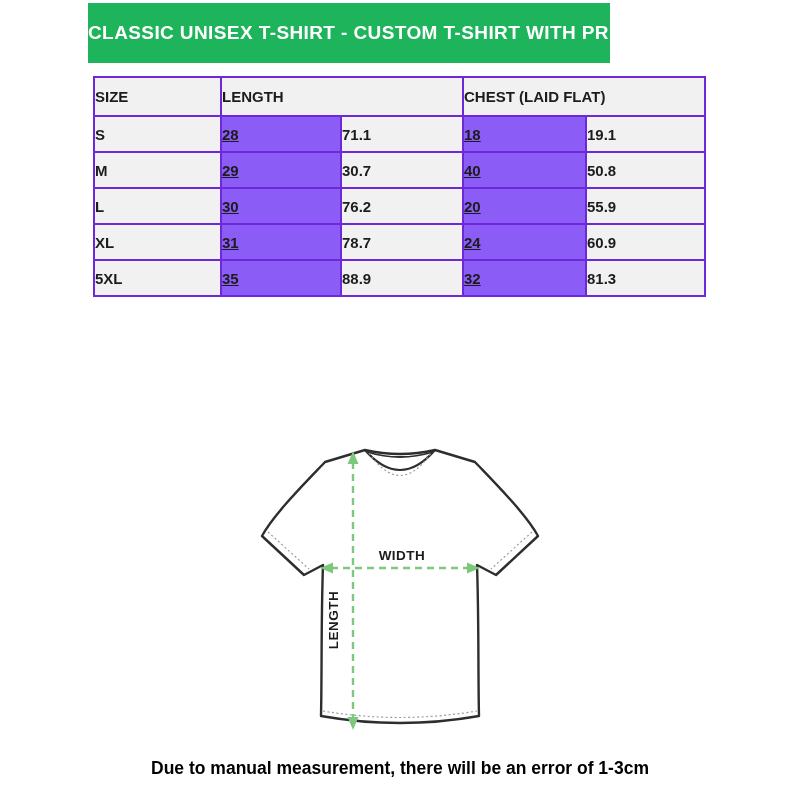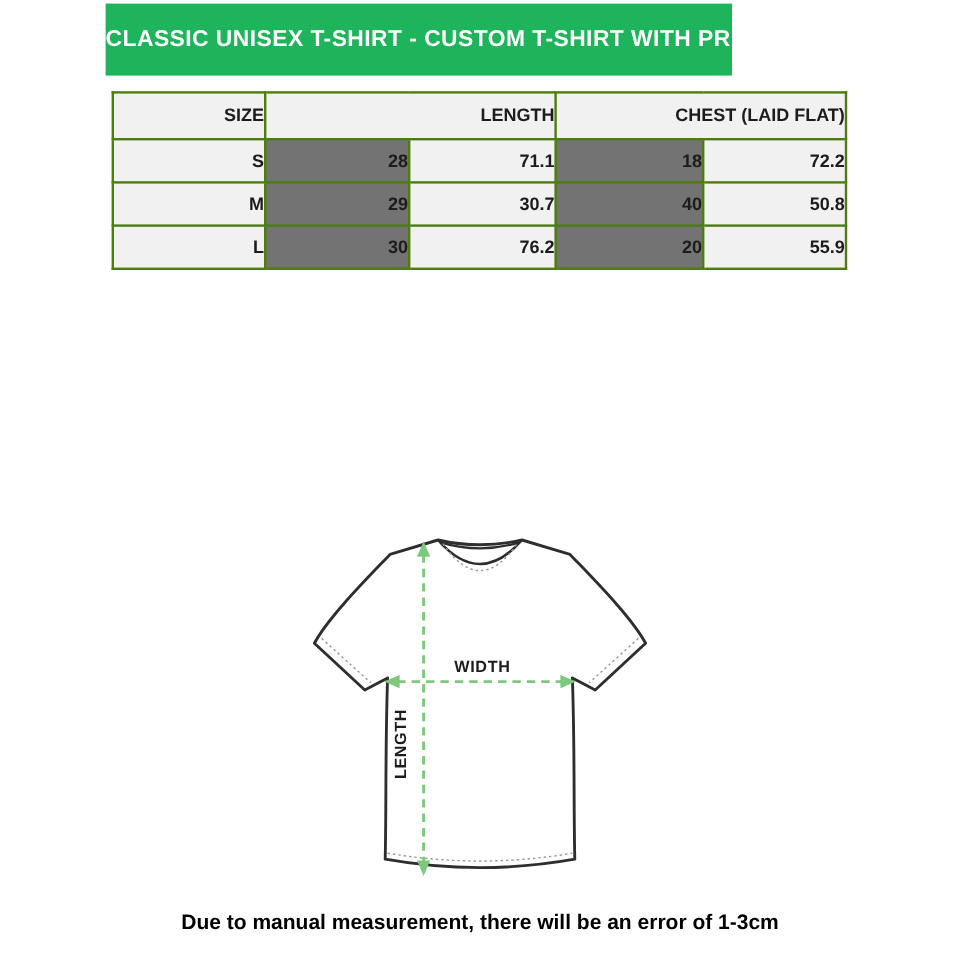--- a/index.html
+++ b/index.html
@@ -39,36 +39,36 @@
     width: 611px;
     border-collapse: collapse;
     table-layout: fixed;
   }
   .size-table col.c1 { width: 127px; }
   .size-table col.c2 { width: 120px; }
   .size-table col.c3 { width: 122px; }
   .size-table col.c4 { width: 123px; }
   .size-table col.c5 { width: 119px; }
   .size-table th, .size-table td {
-    border: 2px solid #4d7c0f;
-    text-align: right;
+    border: 2px solid #6d28d9;
+    text-align: left;
     vertical-align: middle;
     font-weight: bold;
     color: #1c1c1c;
     padding: 0;
   }
   .size-table thead tr { height: 39px; }
   .size-table tbody tr { height: 36px; }
   .size-table th { font-size: 15px; background: #f1f1f1; }
   .size-table td { font-size: 15px; }
   .size-table td:nth-child(1),
   .size-table td:nth-child(3),
   .size-table td:nth-child(5) { background: #f1f1f1; }
   .size-table td:nth-child(2),
-  .size-table td:nth-child(4) { background: #737373; }
+  .size-table td:nth-child(4) { background: #8b5cf6; text-decoration: underline; }
 
   
   .tshirt-wrap {
     position: absolute;
     left: 230px; top: 428px;
     width: 340px; height: 310px;
   }
   .tshirt-wrap svg { display: block; }
   .diagram-label {
     font-family: "Liberation Sans", "DejaVu Sans", sans-serif;
@@ -114,35 +114,49 @@
         <th colspan="2">LENGTH</th>
         <th colspan="2">CHEST (LAID FLAT)</th>
       </tr>
     </thead>
     <tbody id="size-table-body">
         <tr>
           <td>S</td>
           <td>28</td>
           <td>71.1</td>
           <td>18</td>
-          <td>72.2</td>
+          <td>19.1</td>
         </tr>
         <tr>
           <td>M</td>
           <td>29</td>
           <td>30.7</td>
           <td>40</td>
           <td>50.8</td>
         </tr>
         <tr>
           <td>L</td>
           <td>30</td>
           <td>76.2</td>
           <td>20</td>
           <td>55.9</td>
+        </tr>
+        <tr>
+          <td>XL</td>
+          <td>31</td>
+          <td>78.7</td>
+          <td>24</td>
+          <td>60.9</td>
+        </tr>
+        <tr>
+          <td>5XL</td>
+          <td>35</td>
+          <td>88.9</td>
+          <td>32</td>
+          <td>81.3</td>
         </tr>
       </tbody>
   </table>
 
   <div class="tshirt-wrap">
     <svg width="340" height="310" viewBox="0 0 340 310" xmlns="http://www.w3.org/2000/svg">
 
       <g fill="#ffffff" stroke="#2e2e2e" stroke-width="2.4" stroke-linejoin="round">
         <path d="M 135,22
                  Q 170,30 205,22

